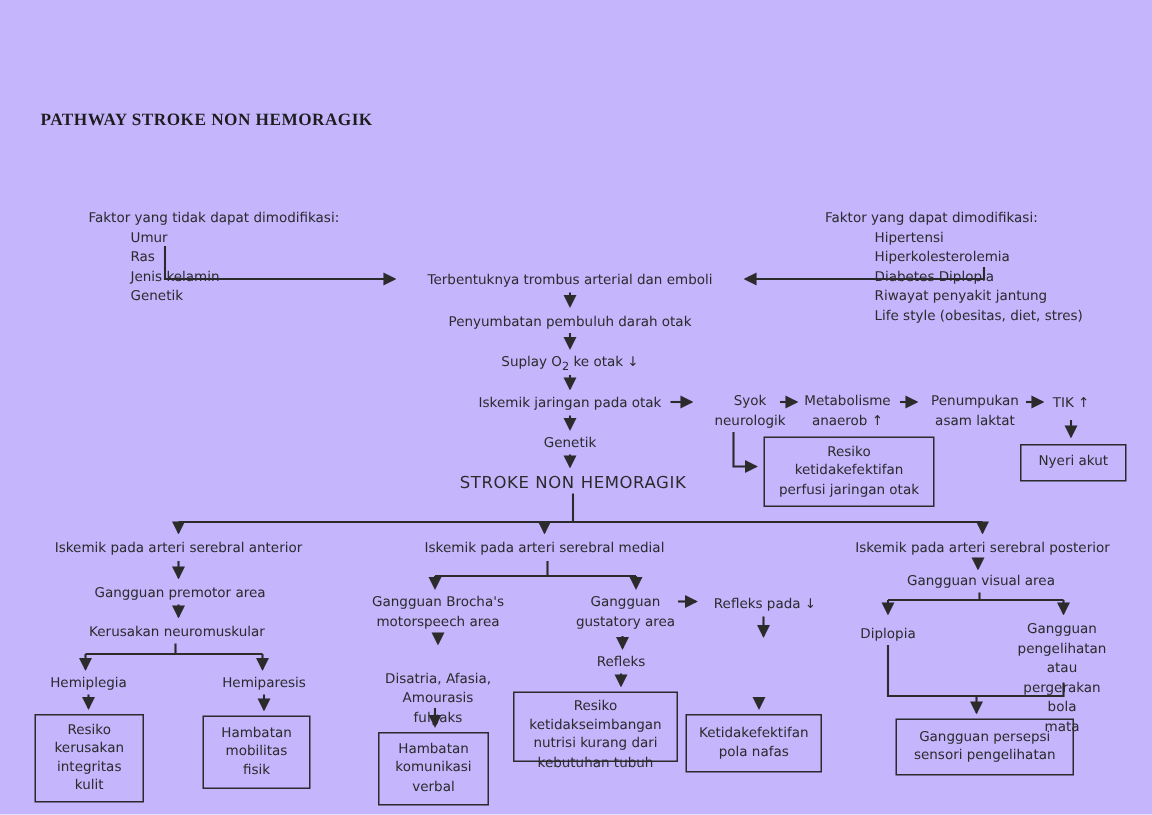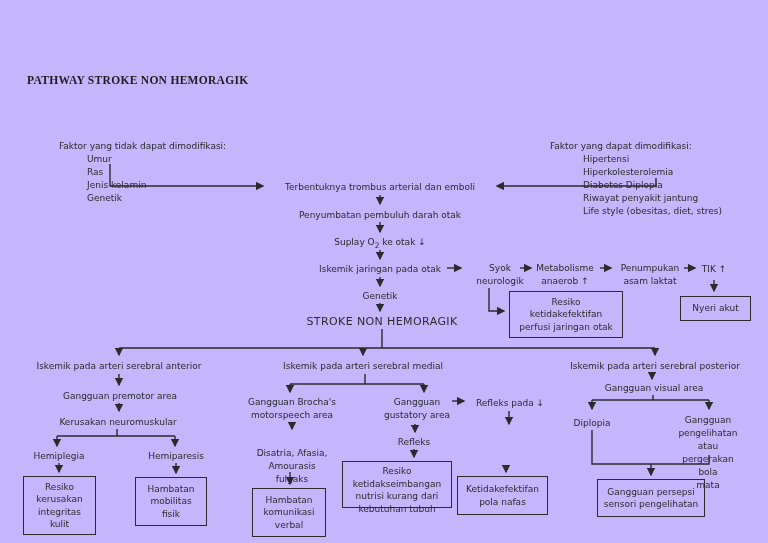--- a/index.html
+++ b/index.html
@@ -161,16 +161,16 @@
 fisik</div>
   <div class="box" style="left:252px;top:488px;width:74px;height:49px">Hambatan
 komunikasi
 verbal</div>
   <div class="box topalign" style="left:342px;top:461px;width:110px;height:47px">Resiko
 ketidakseimbangan
 nutrisi kurang dari
 kebutuhan tubuh</div>
   <div class="box" style="left:457px;top:476px;width:91px;height:39px">Ketidakefektifan
 pola nafas</div>
-  <div class="box" style="left:597px;top:479px;width:108px;height:38px">Gangguan persepsi
+  <div class="box" style="left:597px;top:479px;width:119px;height:38px">Gangguan persepsi
 sensori pengelihatan</div>
 
 </div>
 
 </body></html>

